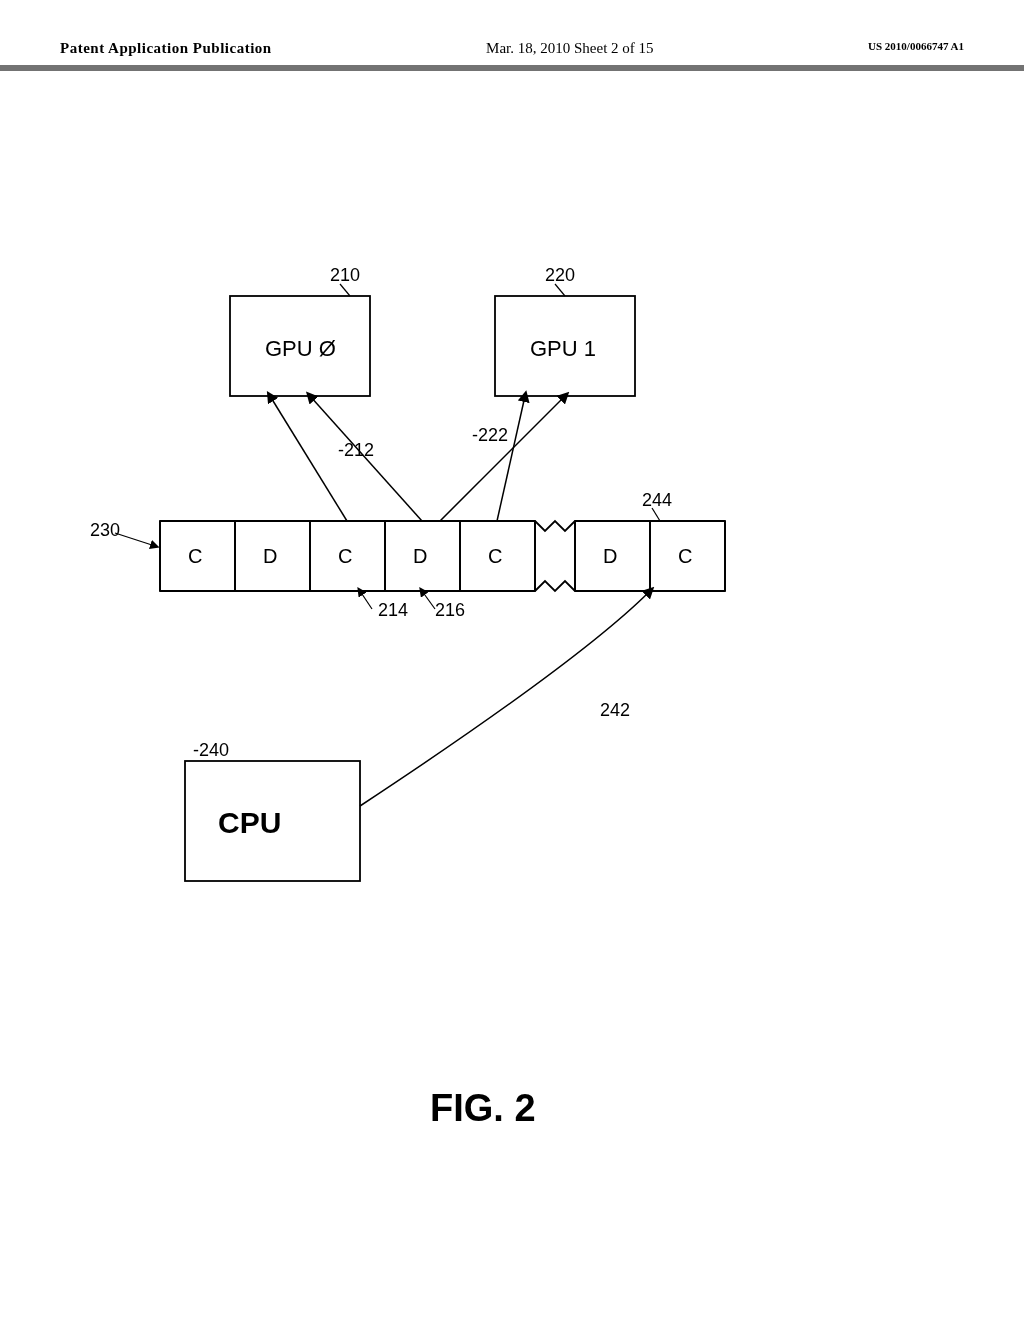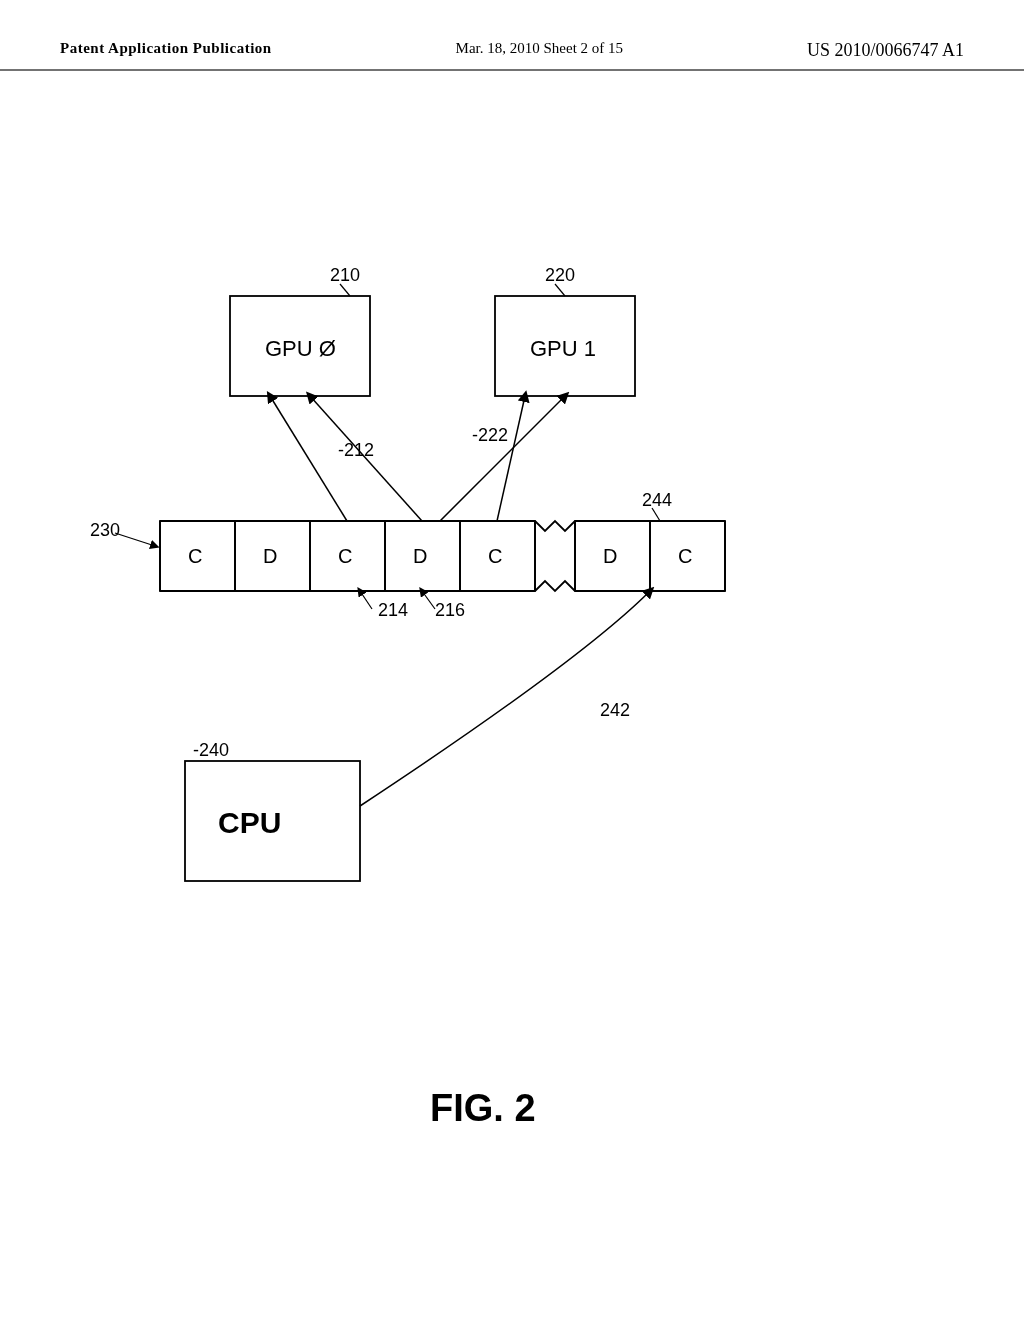--- a/index.html
+++ b/index.html
@@ -10,37 +10,37 @@
       height: 1320px;
       position: relative;
       overflow: hidden;
     }
 
     .header {
       display: flex;
       justify-content: space-between;
       align-items: flex-start;
       padding: 40px 60px 0 60px;
-      border-bottom: 2px solid #737373;
+      border-bottom: 6px solid #737373;
       padding-bottom: 8px;
     }
 
     .header-left {
       font-size: 15px;
       font-weight: bold;
       letter-spacing: 0.5px;
     }
 
     .header-center {
       font-size: 15px;
     }
 
     .header-right {
-      font-size: 18px;
-      font-weight: normal;
+      font-size: 11px;
+      font-weight: bold;
     }
 
     .diagram-area {
       position: relative;
       width: 100%;
       height: 1200px;
     }
 
     svg.main-diagram {
       position: absolute;

